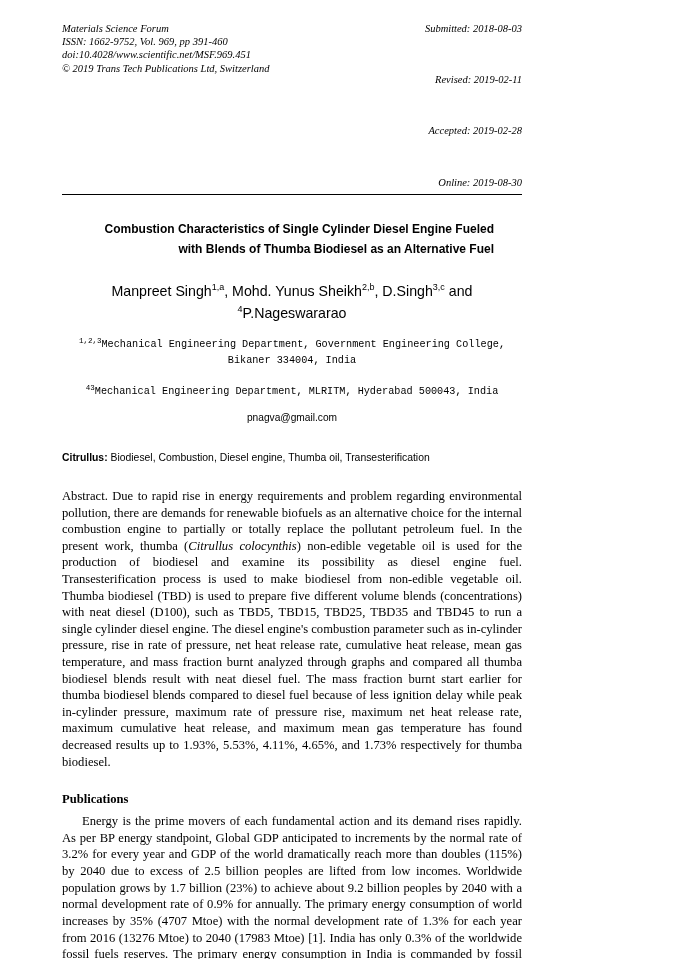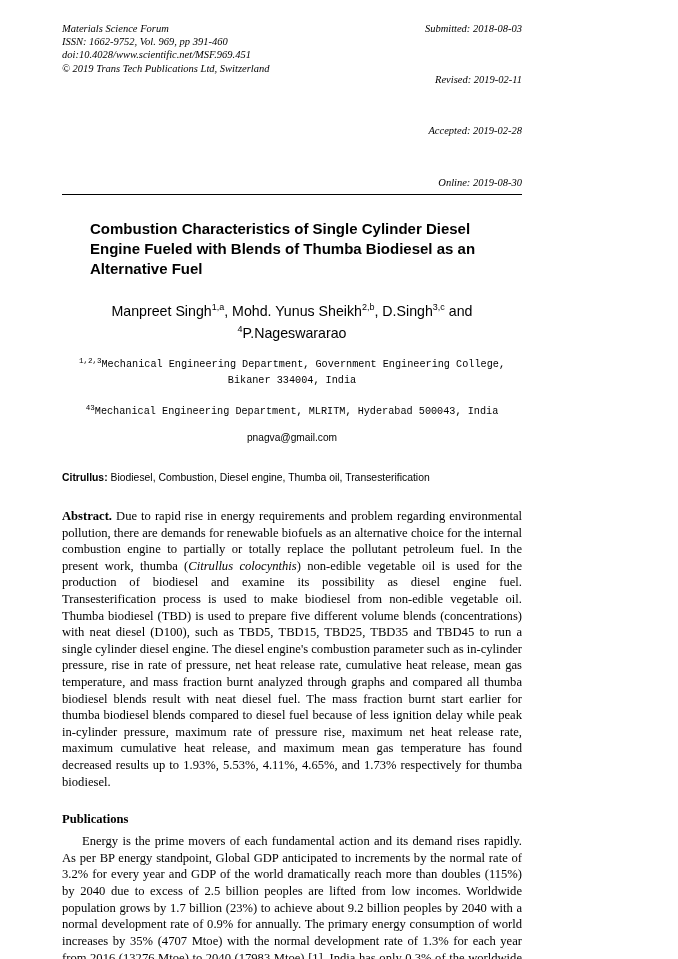--- a/index.html
+++ b/index.html
@@ -39,24 +39,24 @@
     gap: 38px;
   }
   .rule {
     border: none;
     border-top: 1px solid #000;
     margin: 5px 0 0 0;
   }
 
   
   .title {
-    text-align: left;
+    text-align: right;
     font-family: "Liberation Sans", sans-serif;
     font-weight: bold;
-    font-size: 15px;
+    font-size: 12px;
     line-height: 20px;
     margin: 24px 28px 0 28px;
   }
 
   
   .authors {
     text-align: center;
     font-family: "Liberation Sans", sans-serif;
     font-size: 14.2px;
     line-height: 18px;
@@ -91,21 +91,21 @@
   }
   .keywords b { font-weight: bold; }
 
   
   .abstract {
     margin-top: 23px;
     font-size: 12.6px;
     line-height: 16.6px;
     text-align: justify;
   }
-  .abstract .lead { font-weight: bold; }
+  .abstract .lead { font-weight: normal; }
   .abstract i { font-style: italic; }
 
   
   .section-head {
     margin-top: 21px;
     font-weight: bold;
     font-size: 12.6px;
     line-height: 16px;
   }
   .body-par {

